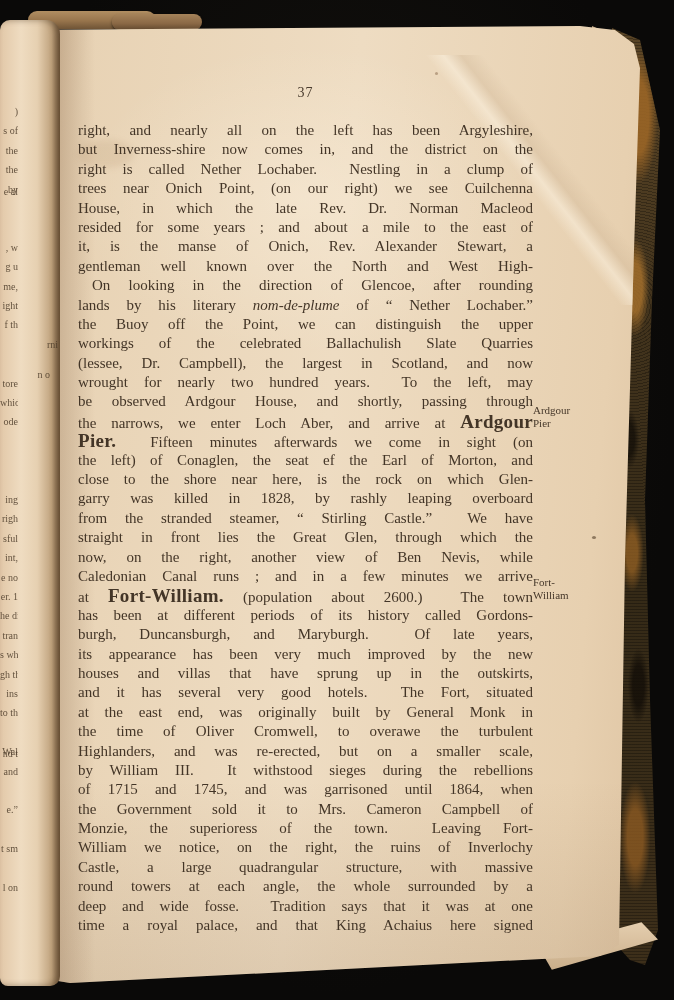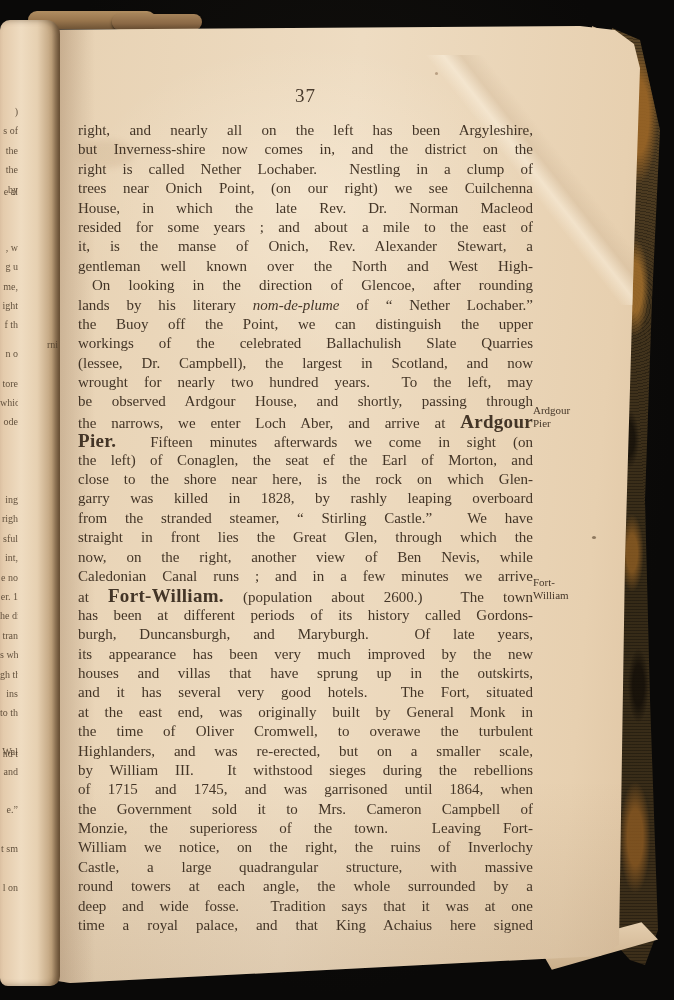--- a/index.html
+++ b/index.html
@@ -54,21 +54,21 @@
   .page-left-shade{position:absolute;left:55px;top:0;width:40px;height:1000px;
     background:linear-gradient(90deg,rgba(120,85,55,.28),rgba(120,85,55,0));}
   .crease{position:absolute;left:420px;top:55px;width:250px;height:250px;
     background:linear-gradient(52deg,transparent 45%,rgba(252,243,226,.5) 49%,rgba(205,180,148,.35) 53%,transparent 58%);}
   .stain{position:absolute;left:78px;top:140px;width:56px;height:28px;border-radius:50%;
     background:rgba(152,108,62,.12);filter:blur(3px);}
   .speck1{position:absolute;left:592px;top:536px;width:4px;height:3px;border-radius:50%;background:rgba(70,50,30,.55);}
   .speck2{position:absolute;left:435px;top:72px;width:3px;height:3px;border-radius:50%;background:rgba(110,75,45,.4);}
 
   .page-number{position:absolute;left:78px;top:85px;width:455px;text-align:center;
-    font-size:19px;letter-spacing:1px;color:#4a3c2e;}
+    font-size:14px;letter-spacing:1px;color:#4a3c2e;}
 
   .text-block{position:absolute;left:78px;top:121px;width:455px;color:#433527;}
   .line{height:19.4px;line-height:19.4px;font-size:15px;
     text-align:justify;text-align-last:justify;word-spacing:1px;}
   .line.indent{text-indent:14px;}
   .seg-n{}
   .seg-i{font-style:italic;}
   .seg-d{font-size:19px;font-weight:bold;letter-spacing:.3px;}
 
   .margin-notes{position:absolute;left:533px;top:0;width:70px;}
@@ -159,21 +159,21 @@
         <div class="fragment" style="top: 124.8px;">the</div>
         <div class="fragment" style="top: 144.2px;">the</div>
         <div class="fragment" style="top: 163.6px;">by</div>
         <div class="fragment" style="top: 166px;">e al</div>
         <div class="fragment" style="top: 221.8px;">, w</div>
         <div class="fragment" style="top: 241.2px;">g u</div>
         <div class="fragment" style="top: 260.6px;">me,</div>
         <div class="fragment" style="top: 280px;">ight</div>
         <div class="fragment" style="top: 299.4px; text-align: right;">f th</div>
         <div class="fragment" style="top: 318.8px; padding-left: 40px;">rni</div>
-        <div class="fragment" style="top: 328px;">n o</div>
+        <div class="fragment" style="top: 349px; margin-left: 32px;">n o</div>
         <div class="fragment" style="top: 357.6px;">tore</div>
         <div class="fragment" style="top: 377px;">whid</div>
         <div class="fragment" style="top: 396.4px;">ode</div>
         <div class="fragment" style="top: 474px;">ing</div>
         <div class="fragment" style="top: 493.4px;">righ</div>
         <div class="fragment" style="top: 512.8px;">sful</div>
         <div class="fragment" style="top: 532.2px;">int,</div>
         <div class="fragment" style="top: 551.6px;">e no</div>
         <div class="fragment" style="top: 571px;">er. 1</div>
         <div class="fragment" style="top: 590.4px;">he di</div>

